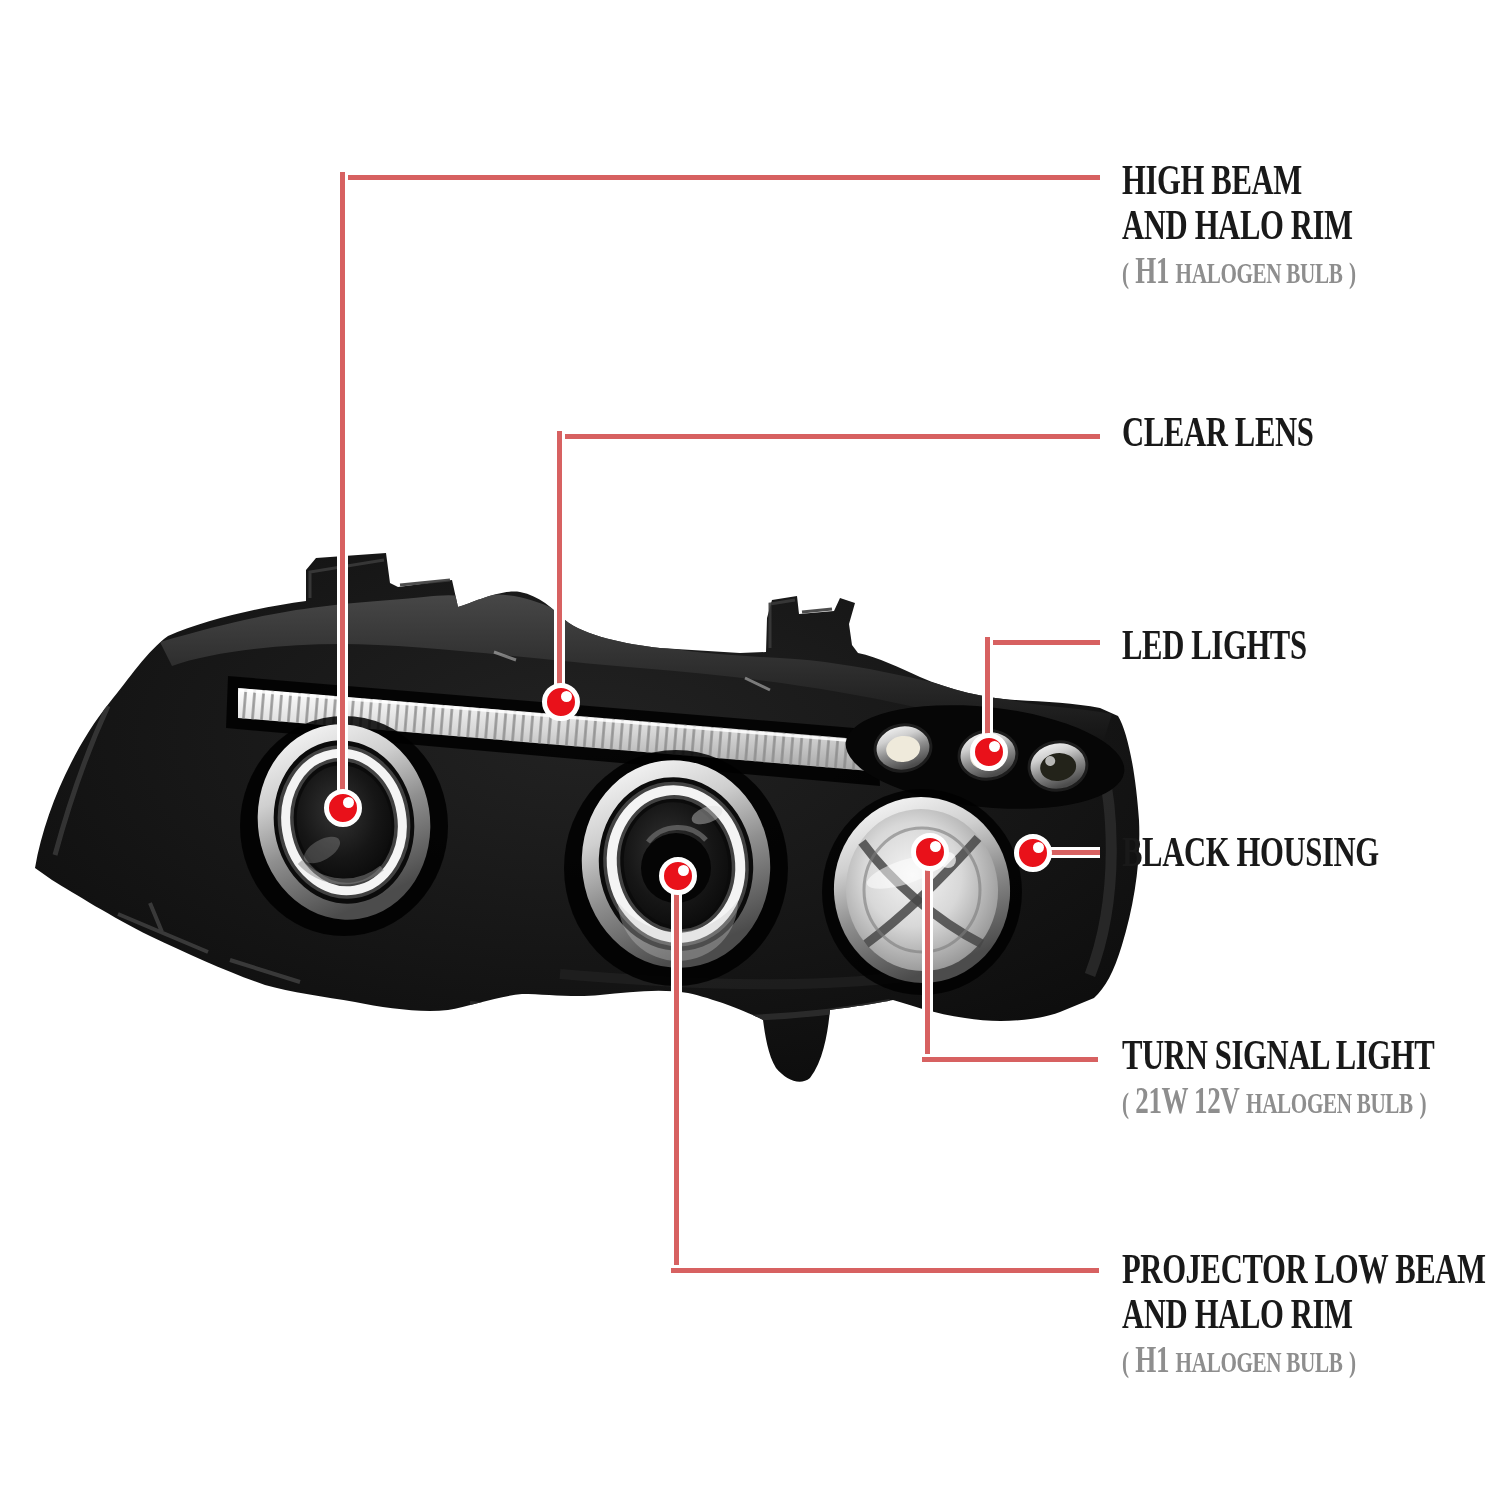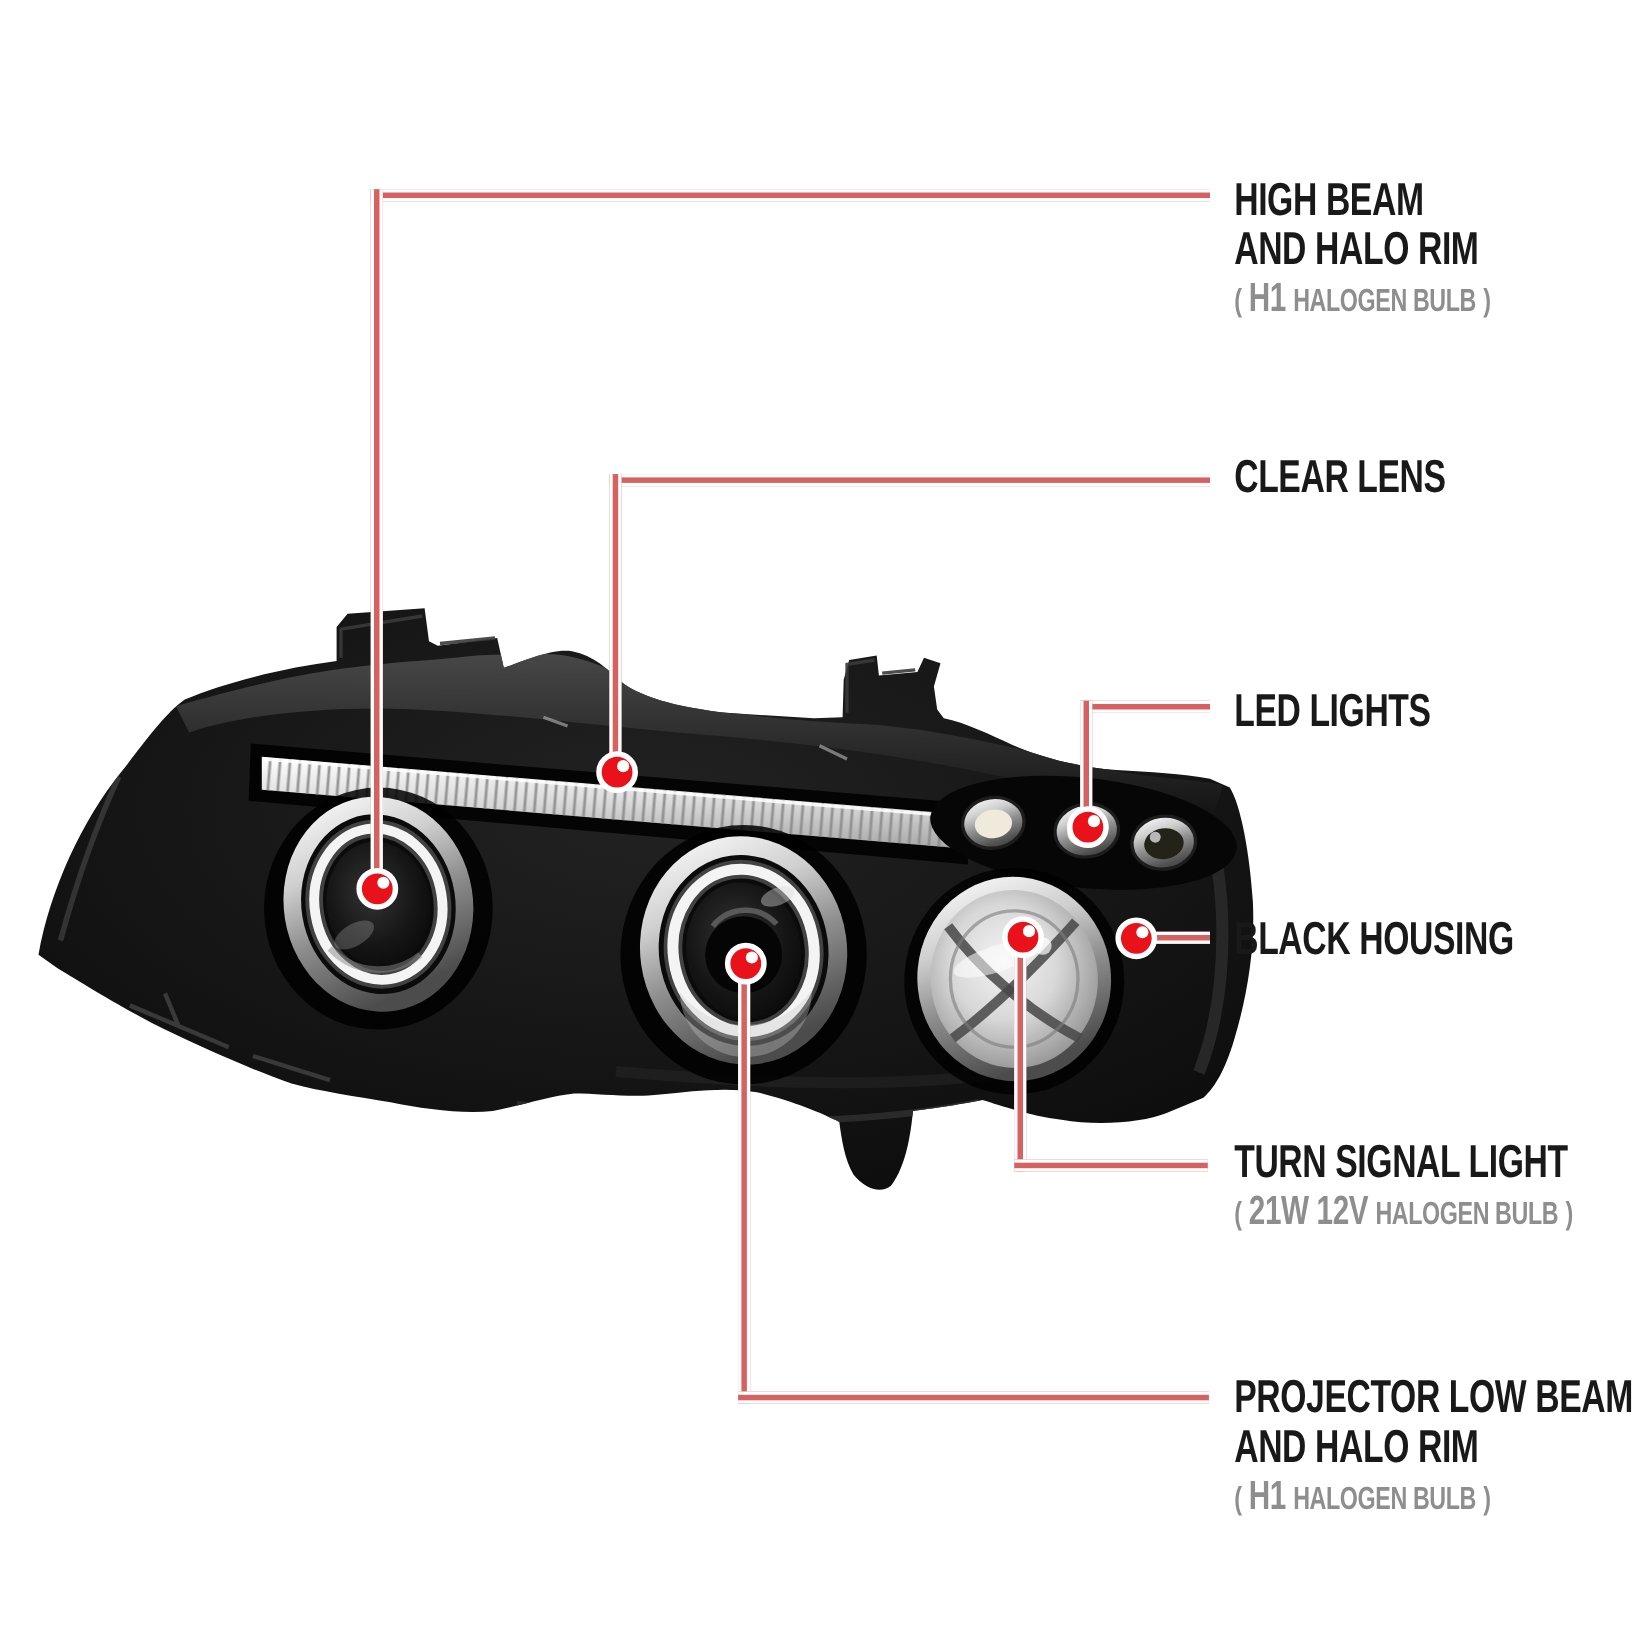--- a/index.html
+++ b/index.html
@@ -1,18 +1,18 @@
 <!DOCTYPE html>
 <html><head>
 <meta charset="utf-8">
 <style>
   html,body{margin:0;padding:0;background:#ffffff;}
   .stage{
     position:relative;width:1500px;height:1500px;background:#ffffff;overflow:hidden;
-    font-family:Liberation Sans, sans-serif;
+    font-family:Liberation Serif, serif;
   }
   .art{position:absolute;left:0;top:0;width:1500px;height:1500px;}
 
   
   .seg{position:absolute;background:#d76161;box-sizing:border-box;}
   .seg.v{width:11px;border-left:3px solid #fff;border-right:3px solid #fff;}
   .seg.h{height:11px;border-top:3px solid #fff;border-bottom:3px solid #fff;}
 
   
   .dot{

